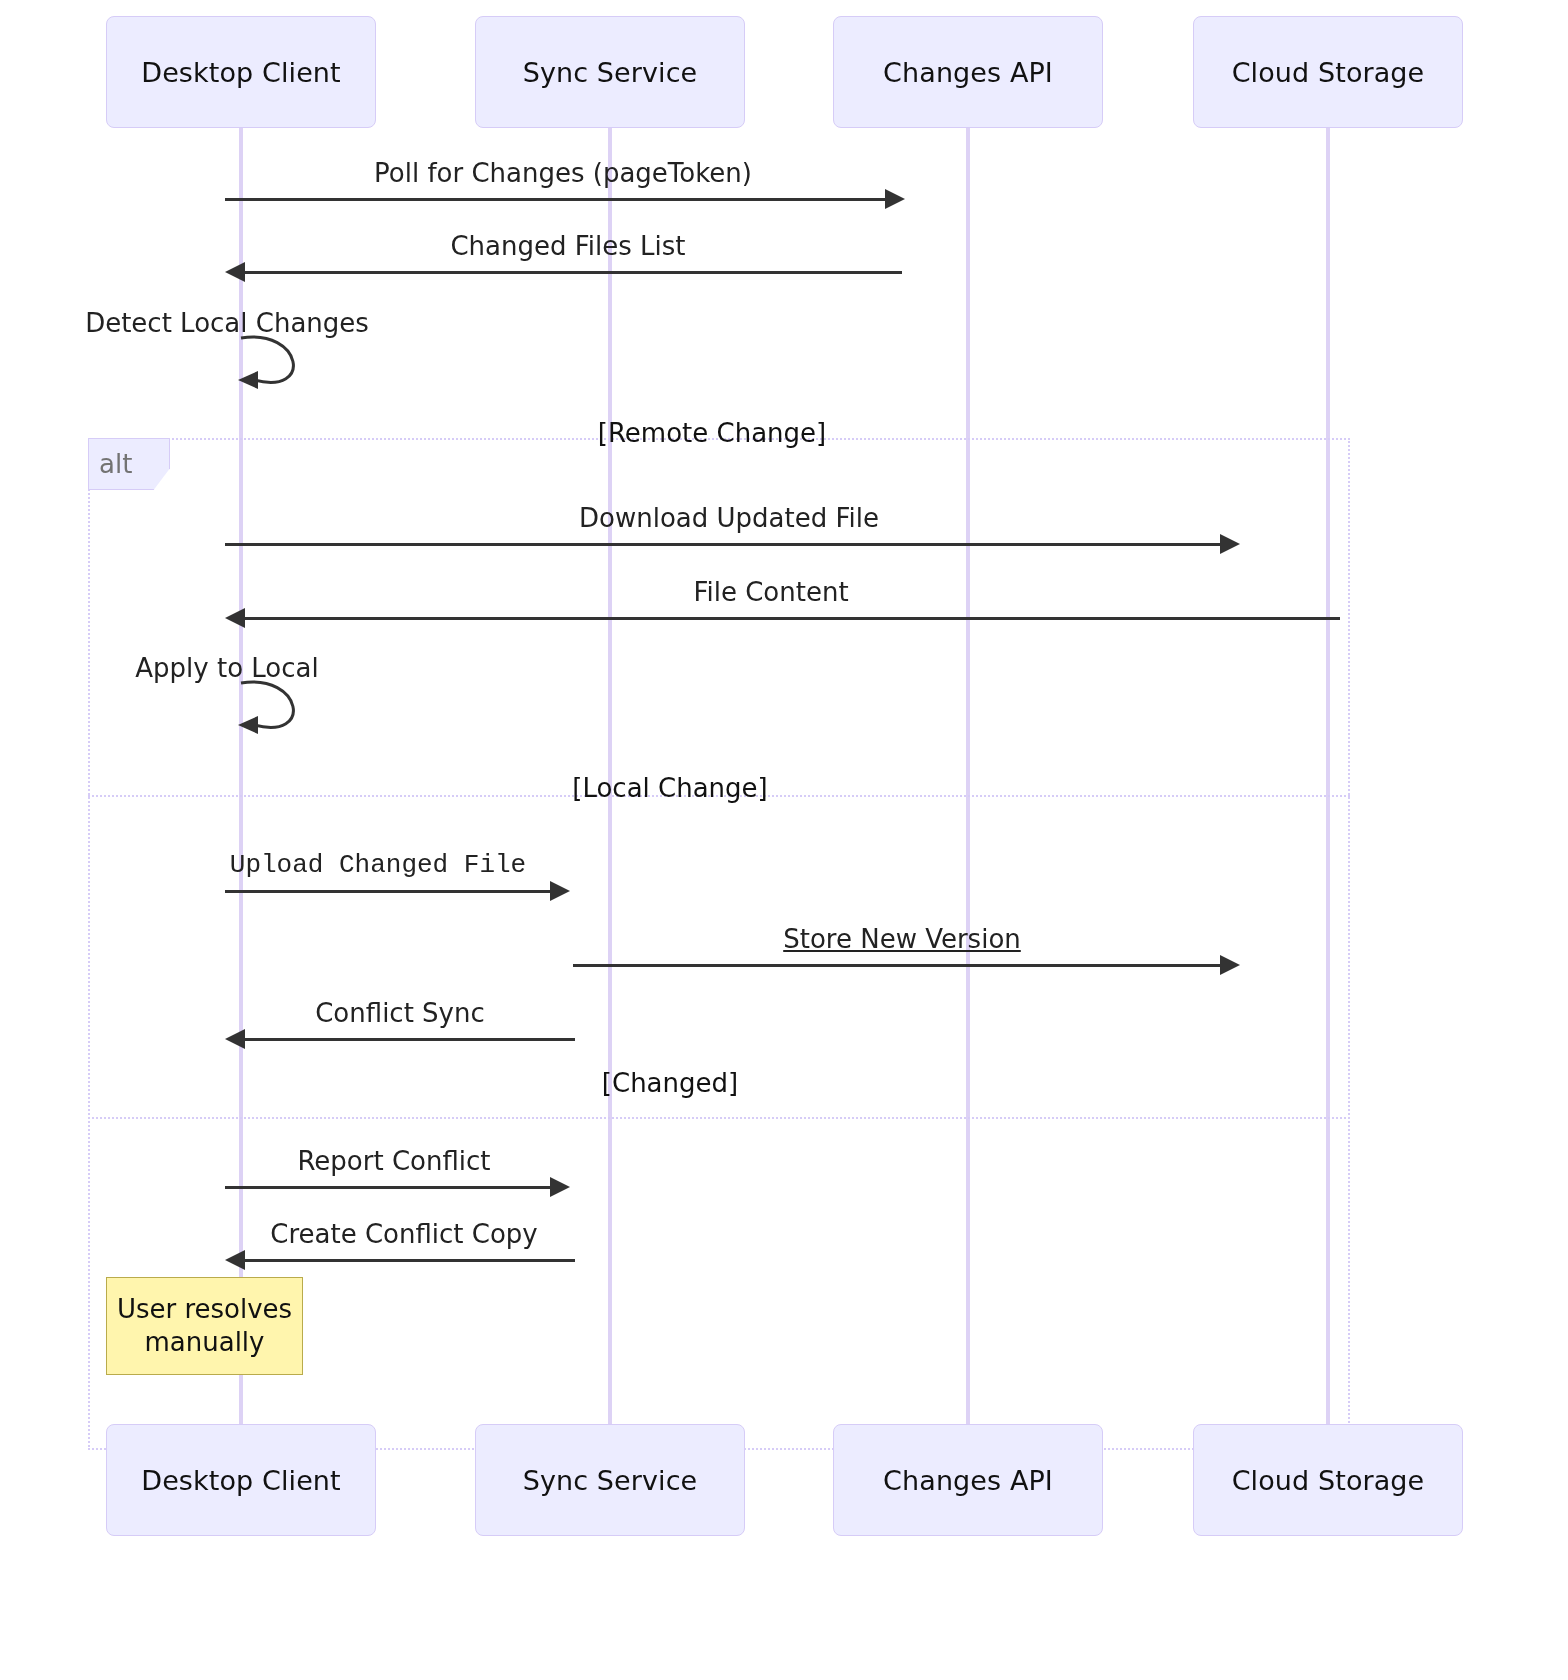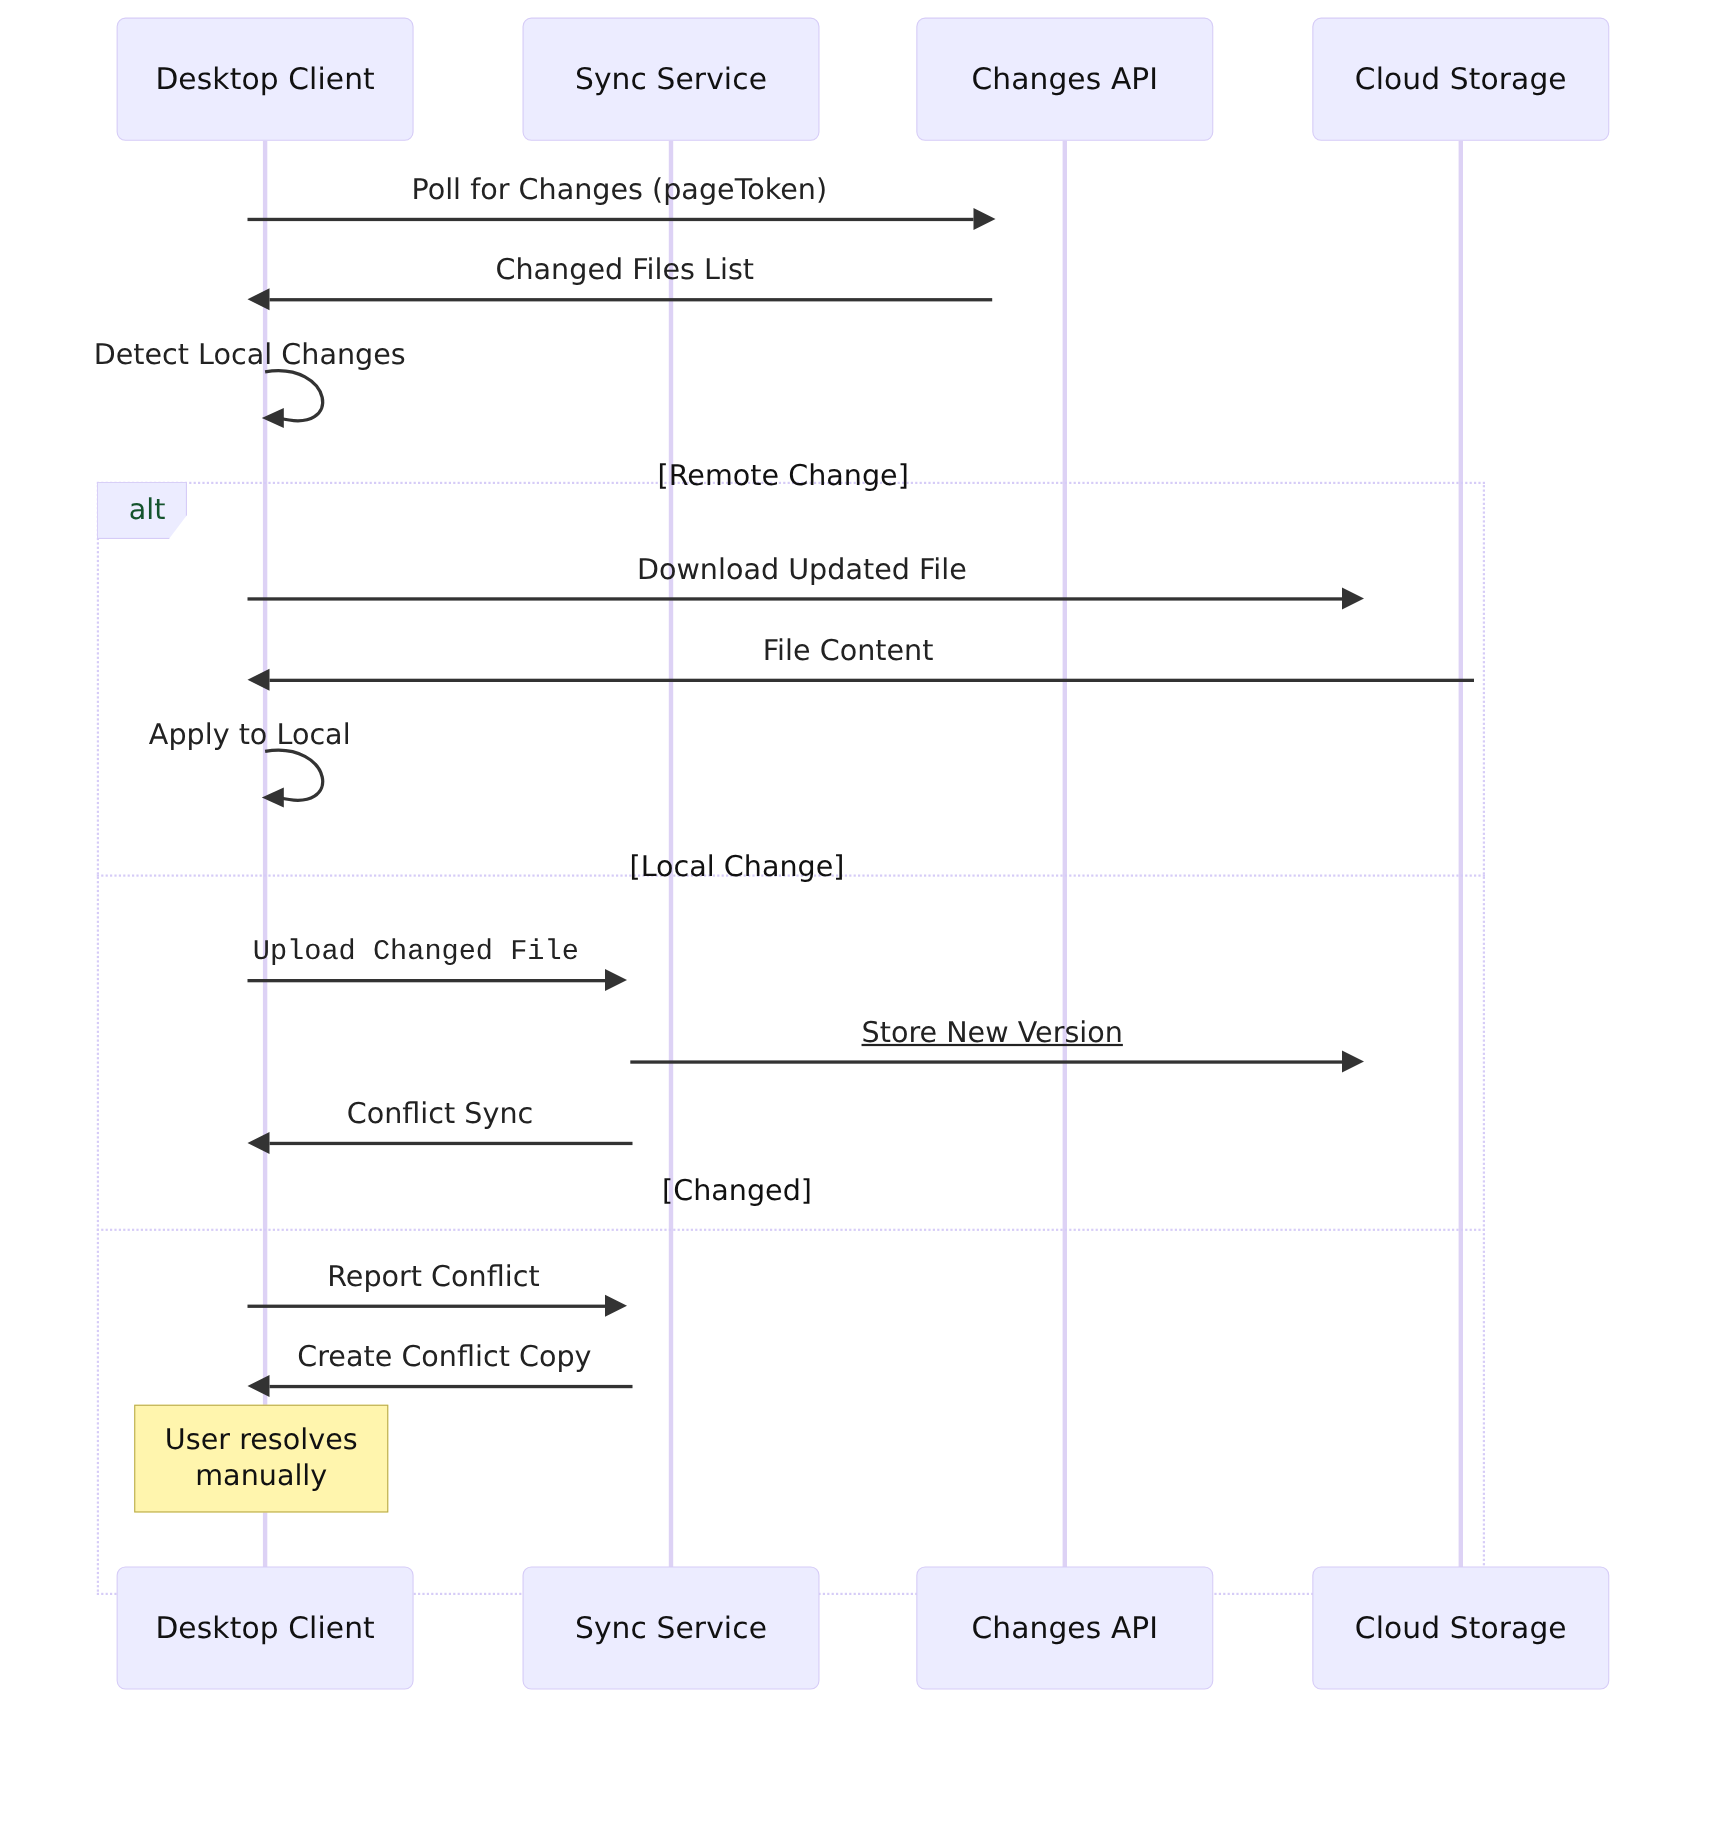--- a/index.html
+++ b/index.html
@@ -63,23 +63,23 @@
   }
   .alt-divider{
     position:absolute;
     border-top:2px dotted #d6ccf7;
     height:0;
   }
   .alt-tag{
     position:absolute;
     background:#ECECFF;
     border:1.5px solid #d6ccf7;
-    color:#14532d;
-    font-size:26px;
-    padding:6px 22px 6px 28px;
+    color:#737373;
+    font-size:26px;
+    padding:6px 22px 6px 10px;
     box-sizing:border-box;
     display:flex;align-items:center;
     
     clip-path:polygon(0 0, 100% 0, 100% 58%, 80% 100%, 0 100%);
   }
   .alt-cond{
     position:absolute;
     color:#111111;
     font-size:26px;
     white-space:nowrap;
@@ -197,21 +197,21 @@
     <div class="arrowhead right" style="left:550px;"></div>
     <div class="msg-label" style="left:394px;top:-10px;">Report Conflict</div>
   </div>
 
   <div class="msg" style="left:0;top:1259px;">
     <div class="msg-line" style="left:245px;width:330px;"></div>
     <div class="arrowhead left" style="left:225px;"></div>
     <div class="msg-label" style="left:404px;top:-10px;">Create Conflict Copy</div>
   </div>
 
-  <div class="note-box" style="left:122px;top:1277px;width:231px;height:98px;align-items:center;">
+  <div class="note-box" style="left:106px;top:1277px;width:197px;height:98px;align-items:center;">
     <span>
       <span>User resolves</span><br>
       <span>manually</span>
     </span>
   </div>
 
   <div class="actor-box" style="left:106px;top:1424px;width:270px;height:112px;">
     <span>Desktop Client</span>
   </div>
   <div class="actor-box" style="left:475px;top:1424px;width:270px;height:112px;">

